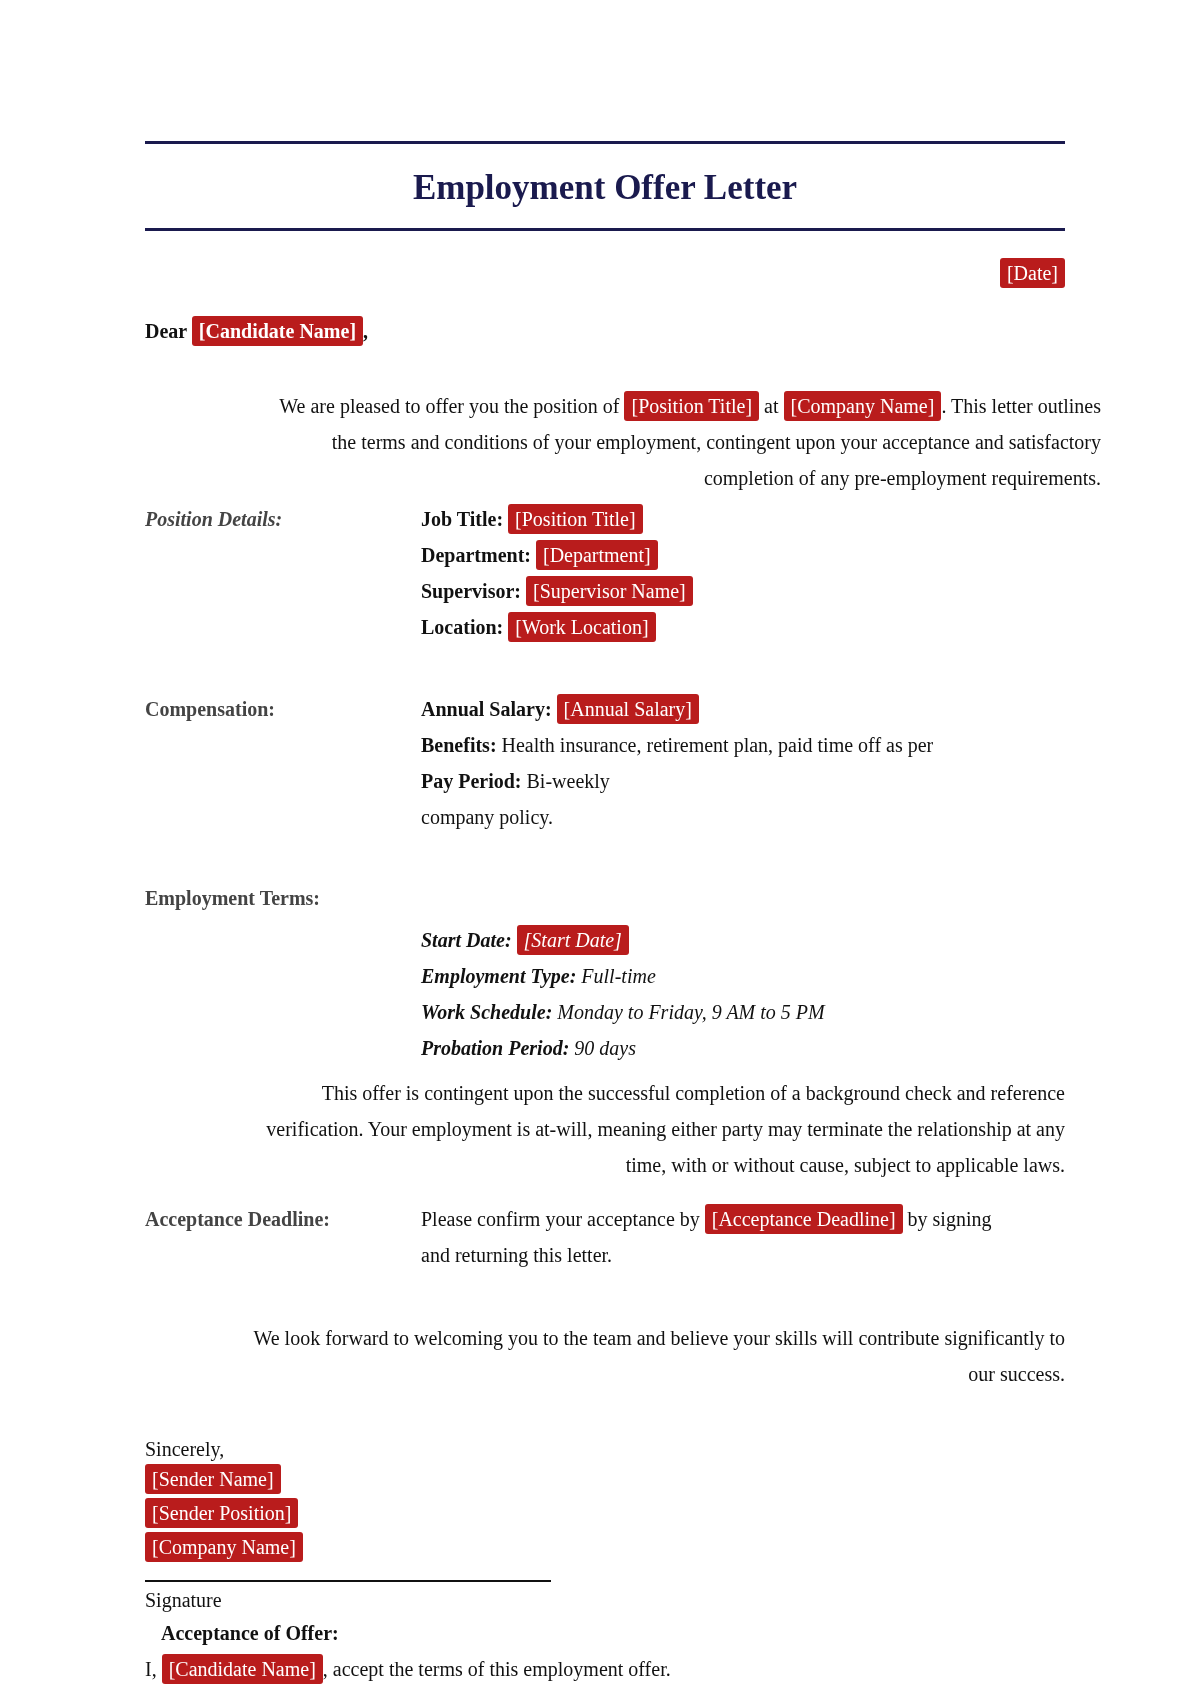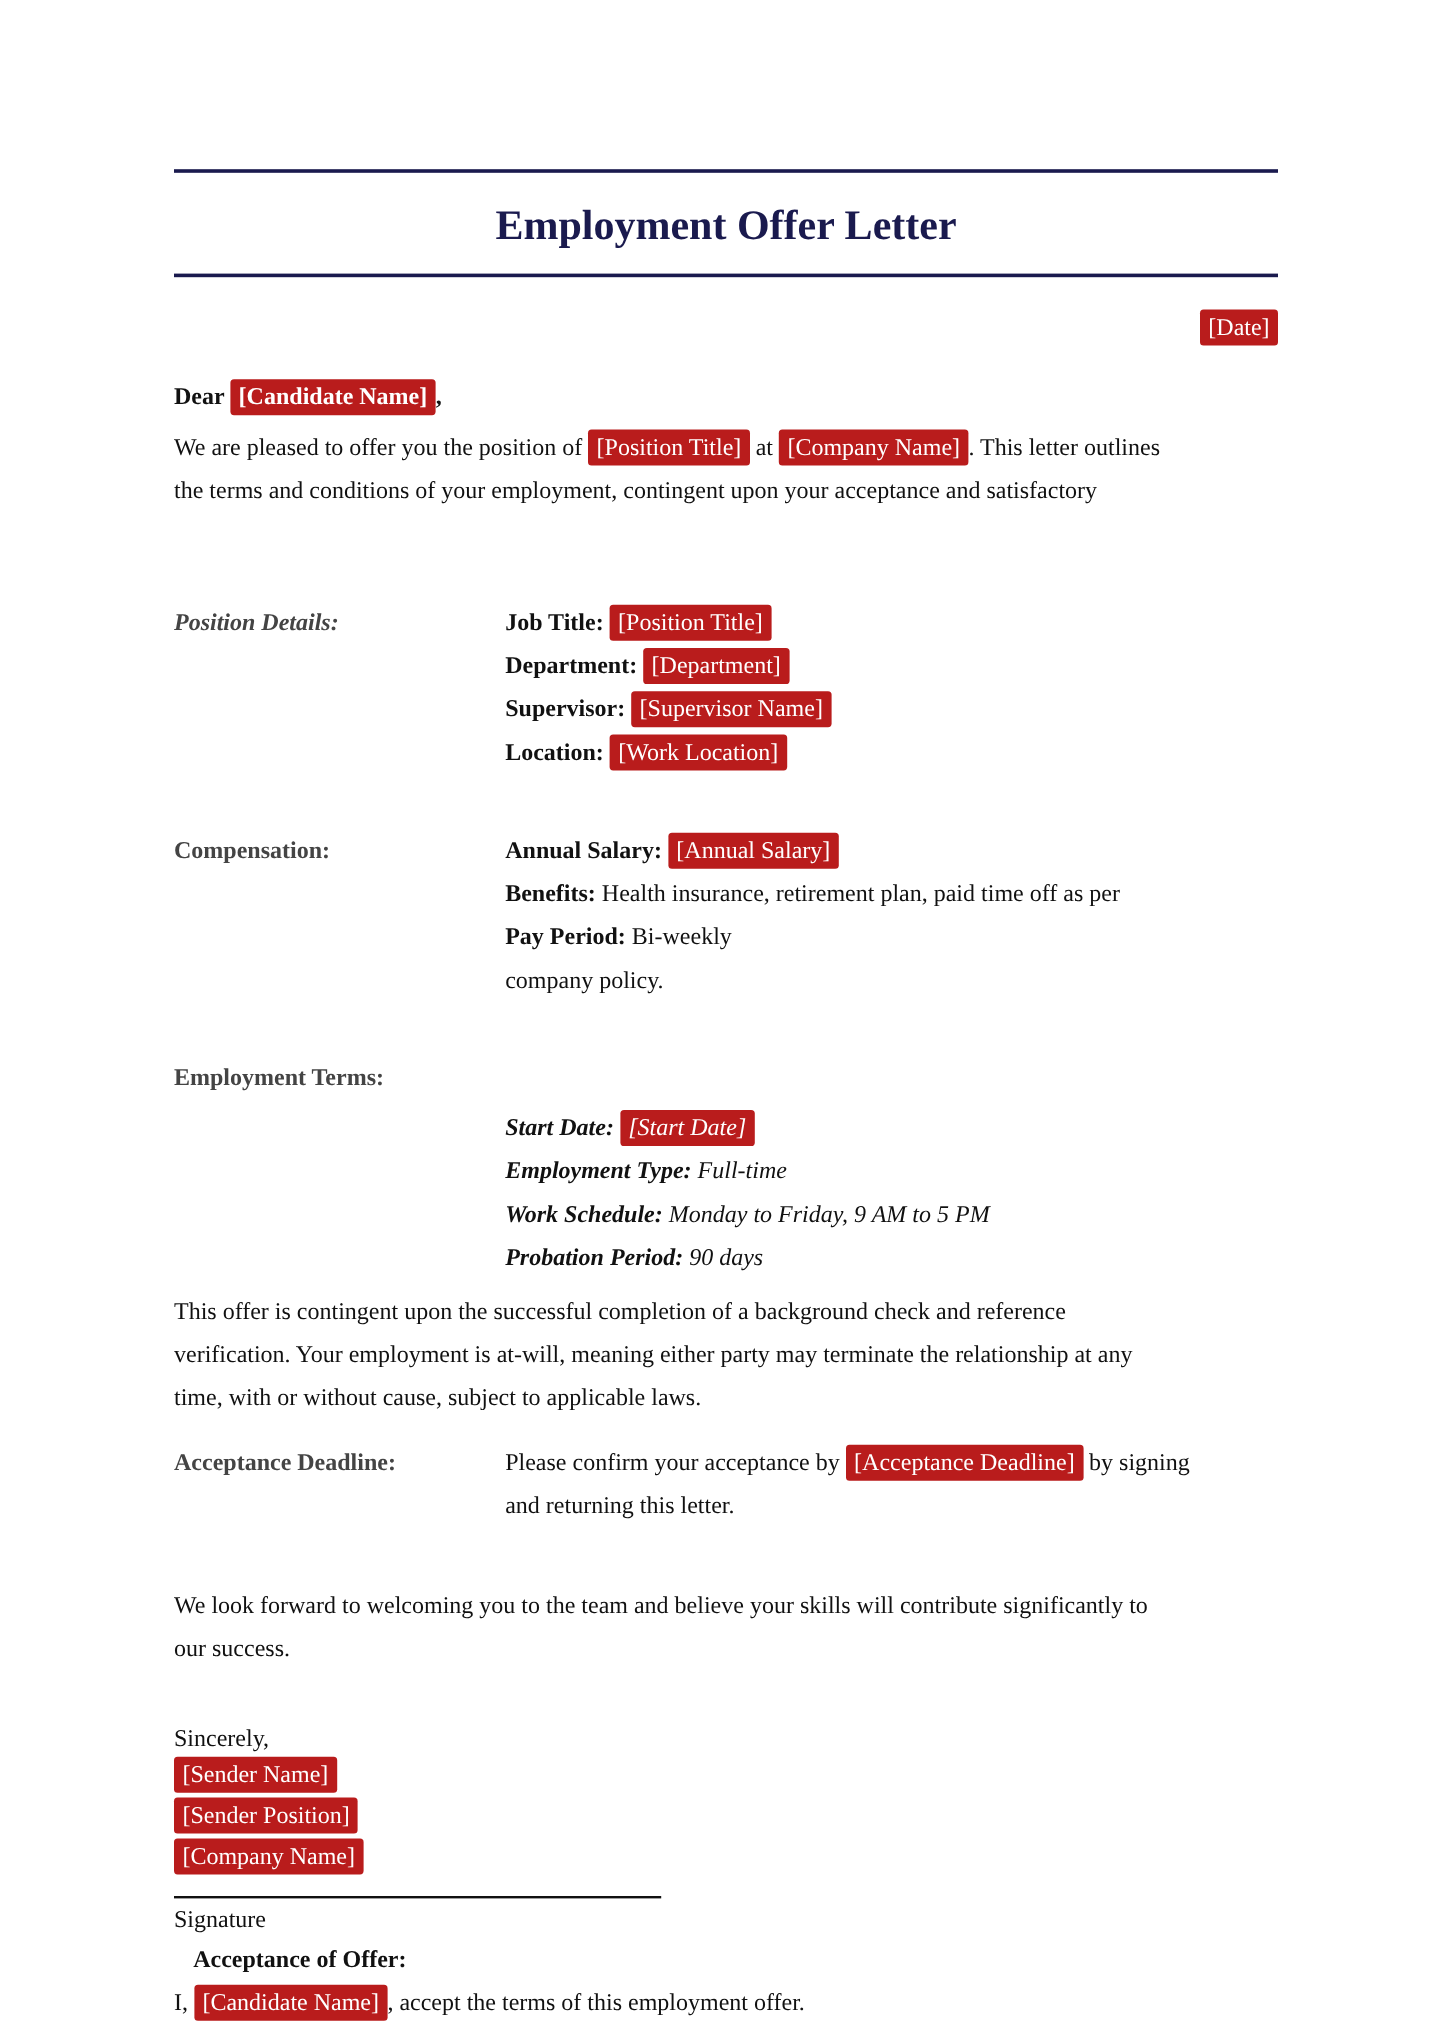--- a/index.html
+++ b/index.html
@@ -15,21 +15,21 @@
     position: absolute; left: 0; width: 920px; top: 166px; text-align: center;
     font-weight: bold; font-size: 35px; color: #1a1a4e; line-height: 44px;
   }
   .hl {
     display: inline-block; background: #b91c1c; color: #ffffff;
     padding: 0 7px; border-radius: 3px; line-height: 30px; font-weight: normal;
   }
   .hl.b { font-weight: bold; }
   .abs { position: absolute; }
   .date-row { top: 258px; right: 0; }
-  .line { line-height: 36px; white-space: nowrap; }
+  .line { line-height: 36px; white-space: nowrap; text-align: right; }
   .para { left: 0; width: 920px; line-height: 36px; }
   .sec-label { left: 0; color: #444; font-weight: bold; line-height: 36px; }
   .fields { left: 276px; width: 644px; }
   .fields .row { line-height: 36px; }
   .fields .k { font-weight: bold; color: #111; }
   .sig-line { left: 0; width: 406px; height: 2px; background: #111; }
   .stack .hl { display: block; width: max-content; margin-bottom: 4px; }
 </style>
 </head>
 <body>
@@ -42,28 +42,29 @@
 
   <div class="abs date-row">
     <span class="hl">[Date]</span>
   </div>
 
   <div class="abs line" style="top:313px; left:0; font-weight:bold;">
     <span>Dear</span>
     <span class="hl b">[Candidate Name]</span><span>,</span>
   </div>
 
-  <div class="abs para" style="top:355px;">
+  <div class="abs para" style="top:388px;margin-left:36px;">
     <div class="line">
       <span>We are pleased to offer you the position of</span>
       <span class="hl">[Position Title]</span>
       <span>at</span>
       <span class="hl">[Company Name]</span><span>. This letter outlines</span>
     </div>
     <div class="line">the terms and conditions of your employment, contingent upon your acceptance and satisfactory</div>
+    <div class="line">completion of any pre-employment requirements.</div>
   </div>
 
   <div class="abs sec-label" style="top:501px;font-style:italic;">Position Details:</div>
   <div class="abs fields" style="top:501px;">
     <div class="row">
       <span class="k">Job Title:</span>
       <span class="hl">[Position Title]</span>
     </div>
     <div class="row">
       <span class="k">Department:</span>

